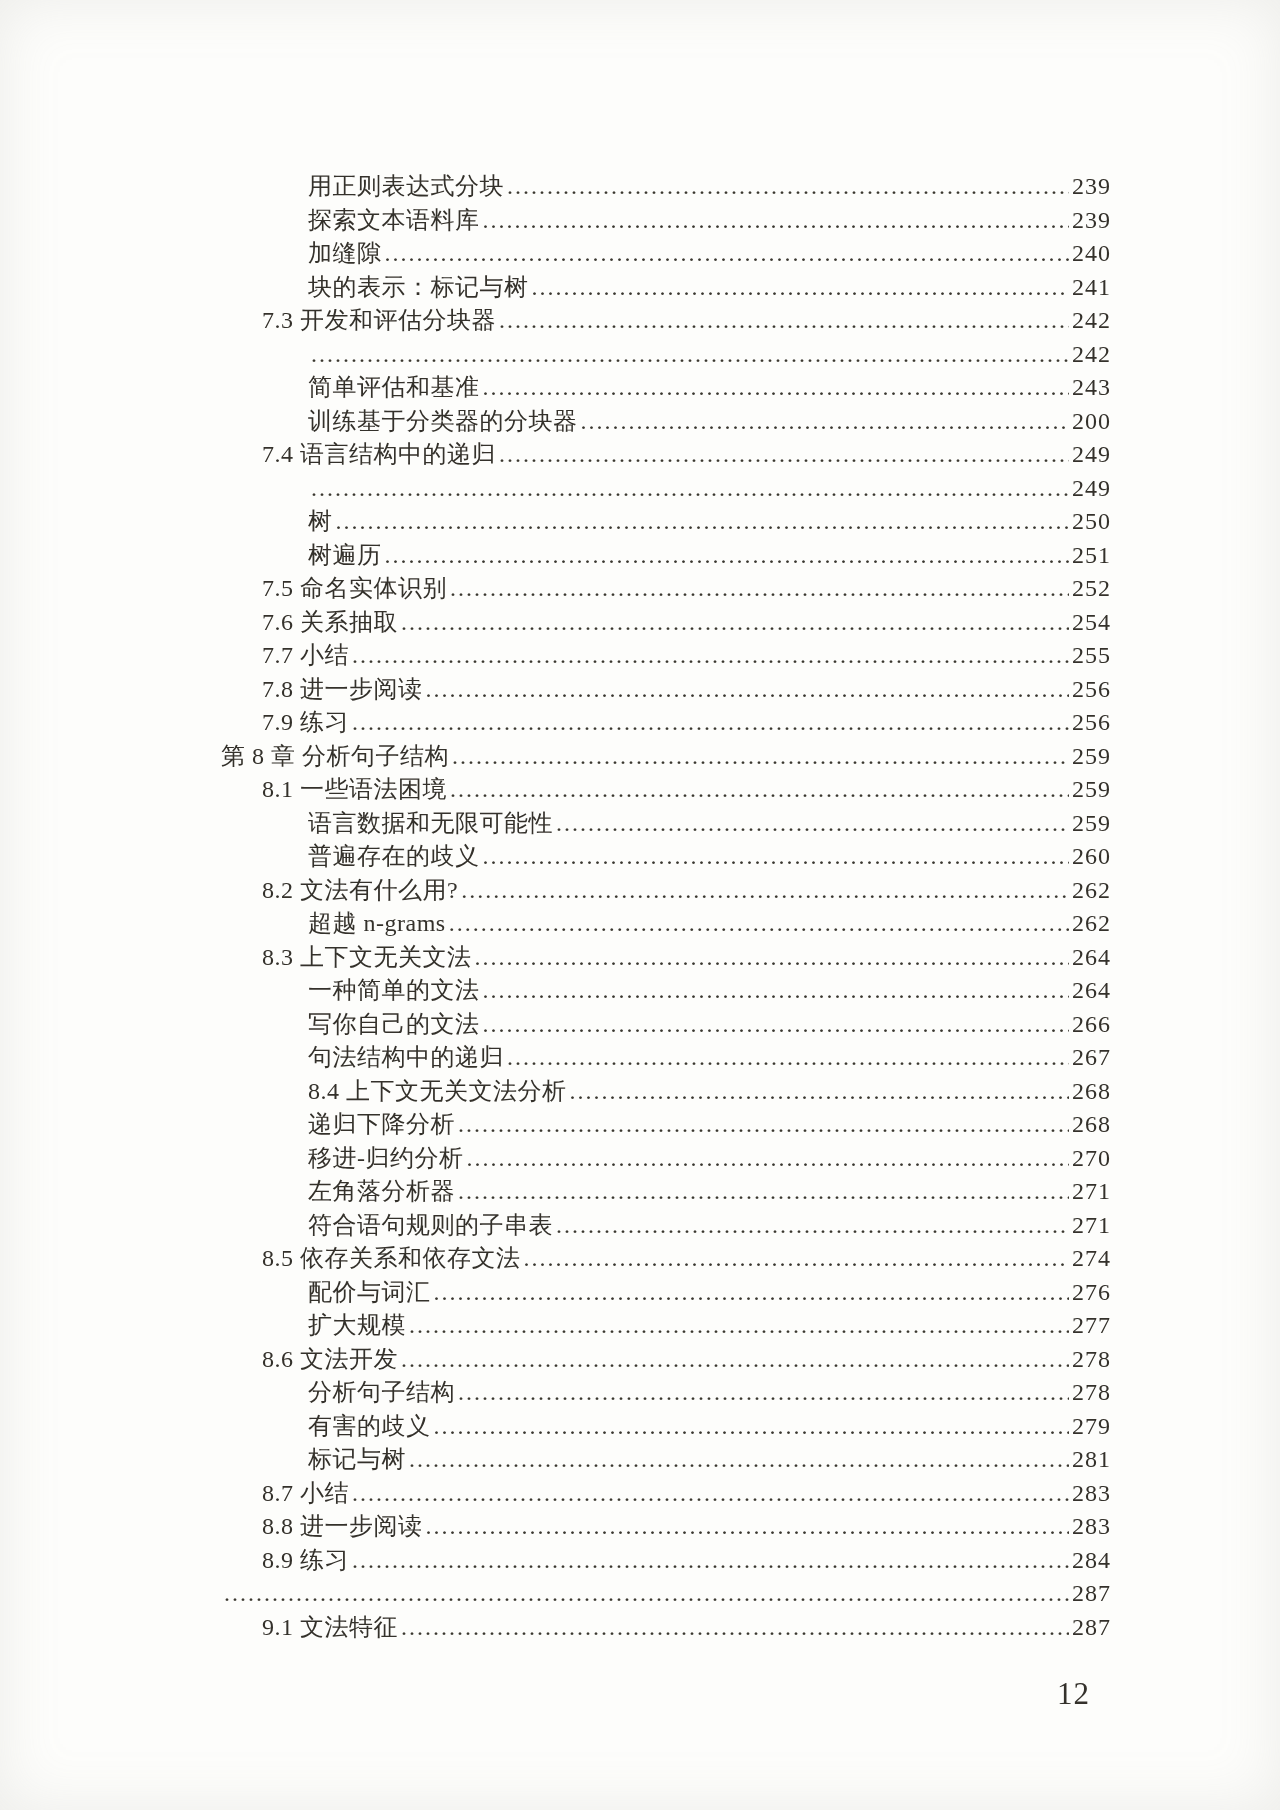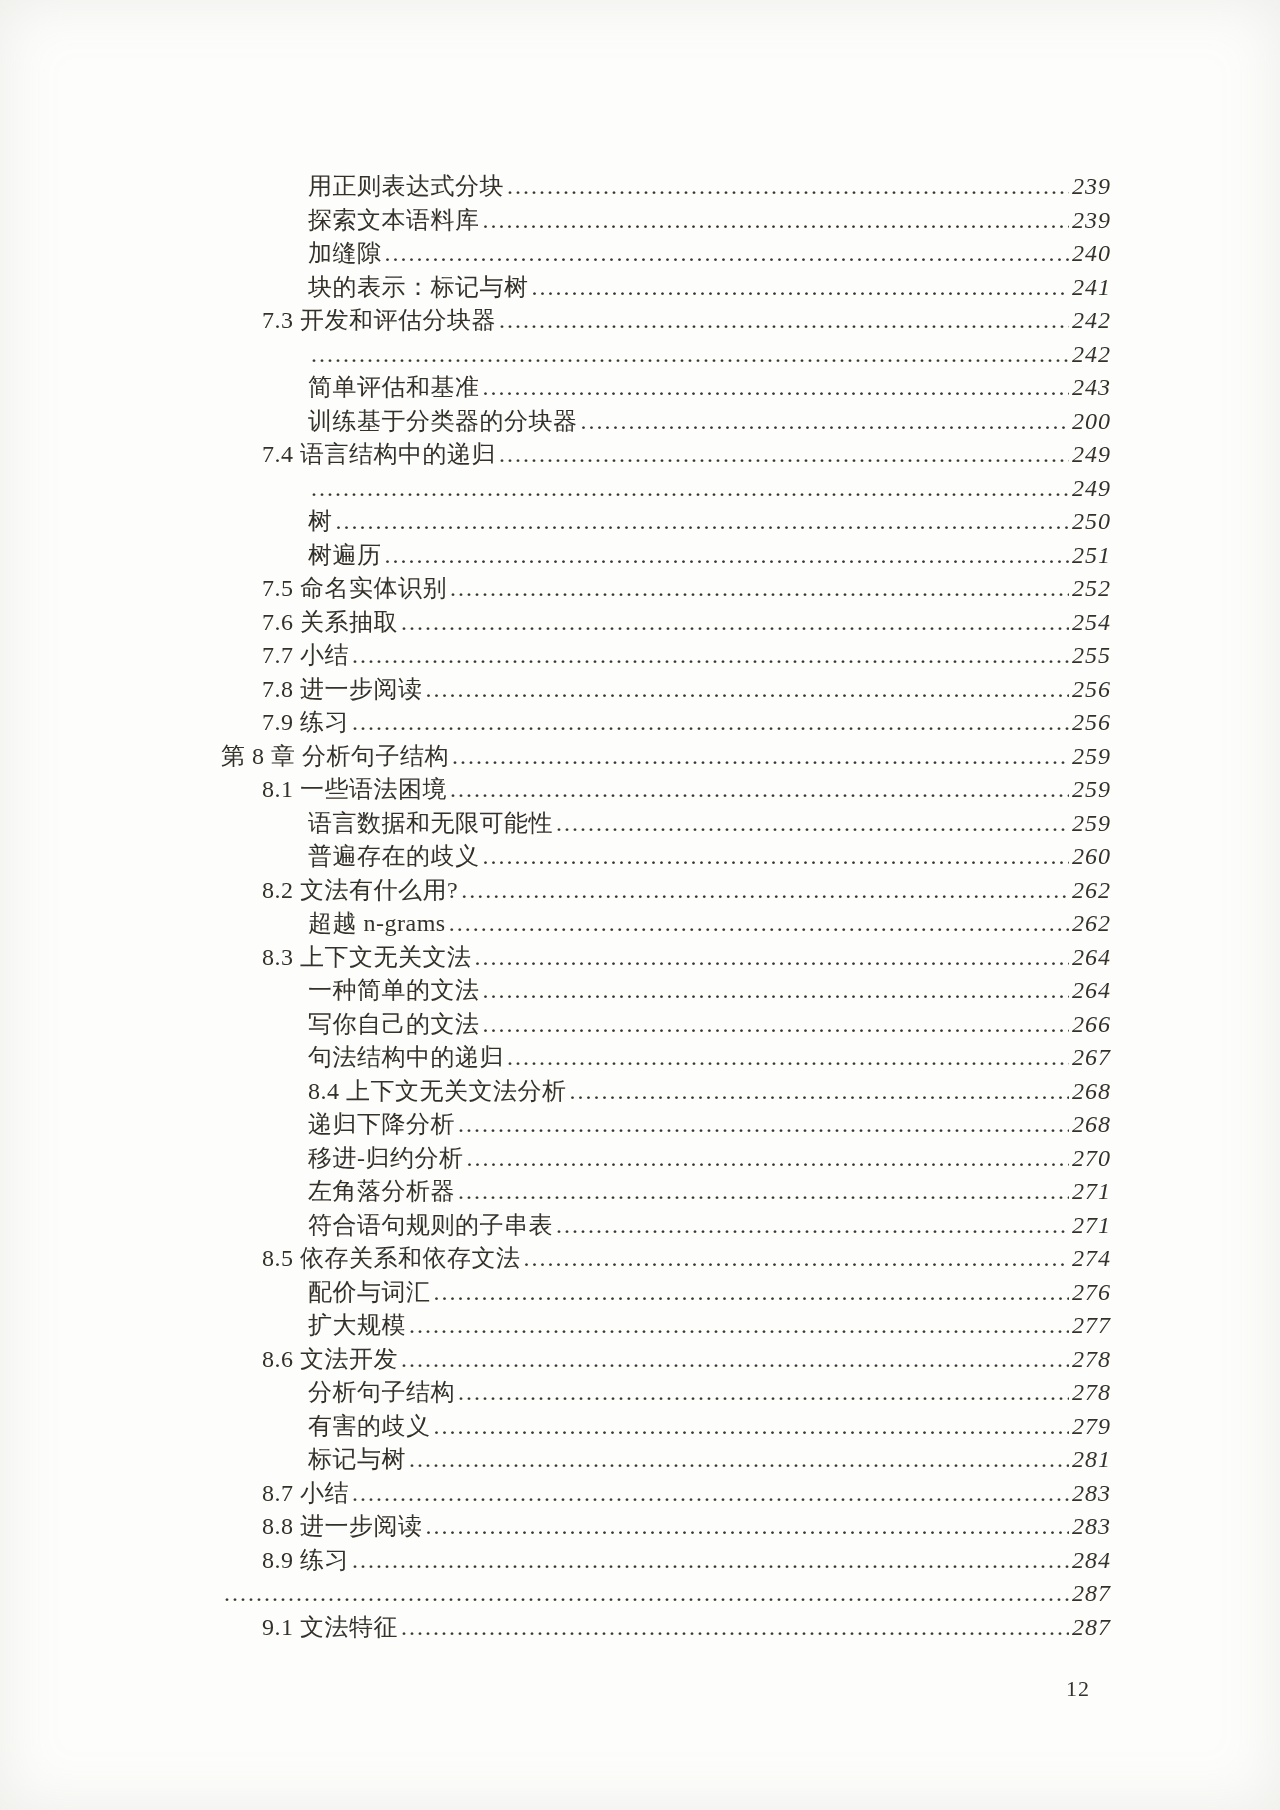--- a/index.html
+++ b/index.html
@@ -40,26 +40,26 @@
   .row.lvl-2 { padding-left: 87px; }
   .label { flex: 0 0 auto; }
   .leader {
     flex: 1 1 auto;
     overflow: hidden;
     white-space: nowrap;
     margin: 0 3px 0 3px;
     letter-spacing: 2px;
     color: #3a372f;
   }
-  .page { flex: 0 0 auto; letter-spacing: 1px; font-style: italic; }
+  .page { flex: 0 0 auto; letter-spacing: 1px; }
   .footer-num {
     position: absolute;
     top: 1676px;
     right: 190px;
-    font-size: 22px;
+    font-size: 31px;
     letter-spacing: 1px;
   }
 </style>
 </head>
 <body>
 
 <div class="scan-page"></div>
 
 <div class="toc" id="toc">
   <div class="row lvl-2">

